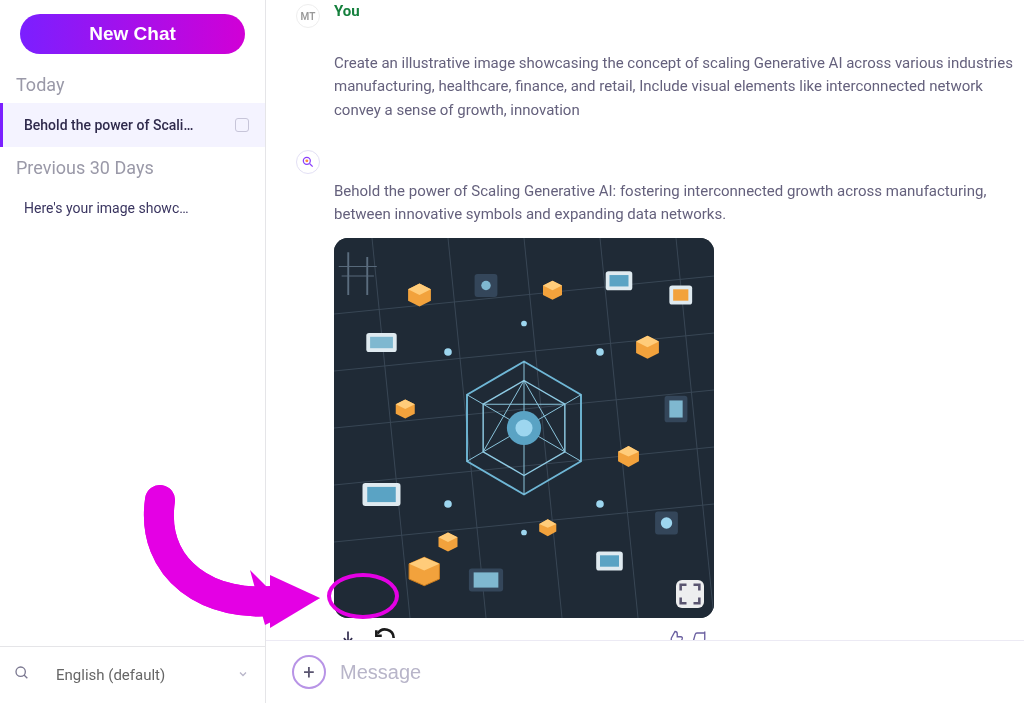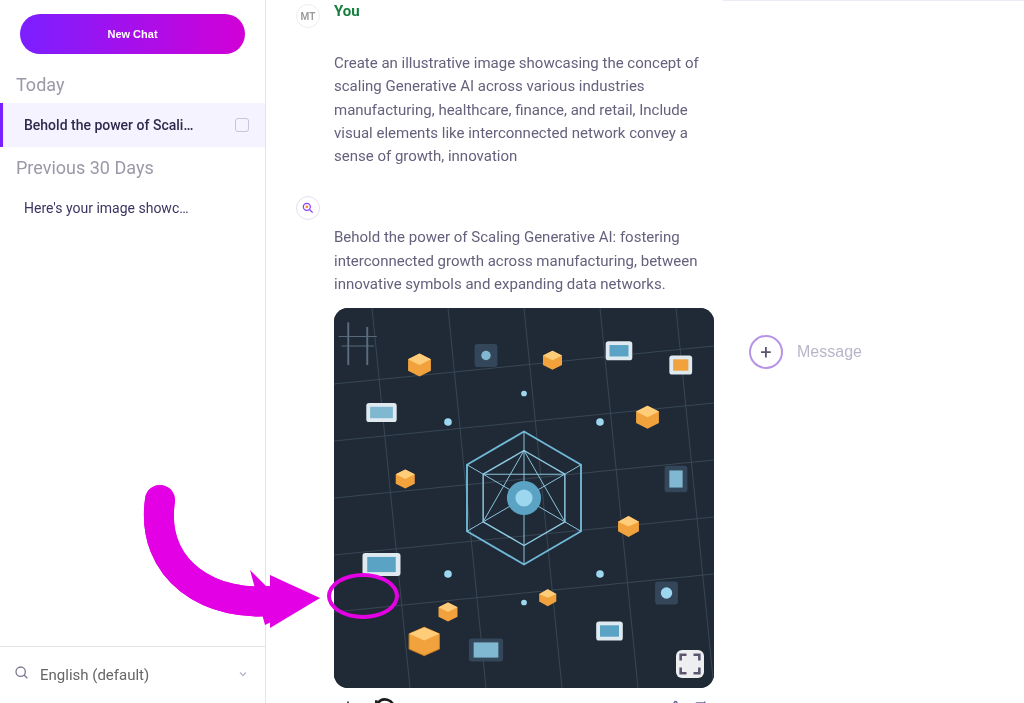--- a/index.html
+++ b/index.html
@@ -20,21 +20,21 @@
     flex-direction: column;
     background: #ffffff;
   }
   .new-chat-btn {
     margin: 14px 20px 10px 20px;
     height: 40px;
     border: none;
     border-radius: 20px;
     background: linear-gradient(90deg, #7b1fff 0%, #d100d6 100%);
     color: #fff;
-    font-size: 11px;
+    font-size: 19px;
     font-weight: 600;
     cursor: pointer;
   }
   .section-label {
     font-size: 18px;
     color: #9a99a8;
     padding: 10px 16px 8px 16px;
   }
   .conv-item {
     display: flex;
@@ -63,30 +63,30 @@
     border: 1.5px solid #c7c5d9;
     border-radius: 3px;
     flex-shrink: 0;
   }
   .sidebar-spacer { flex: 1; }
   .lang-bar {
     border-top: 1px solid #e5e5e8;
     padding: 18px 16px 18px 14px;
     display: flex;
     align-items: center;
-    gap: 10px;
+    gap: 26px;
     color: #666;
     font-size: 15px;
     cursor: pointer;
   }
   .lang-bar .chev { margin-left: auto; color: #bbb; font-size: 14px; }
   .main {
     flex: 1;
     display: flex;
-    flex-direction: row;
+    flex-direction: column;
     background: #ffffff;
     position: relative;
   }
   .messages {
     flex: 1;
     overflow: hidden;
     padding: 0 0 0 0;
   }
   .msg { display: flex; gap: 14px; padding: 2px 0 10px 30px; }
   .avatar {
@@ -133,21 +133,21 @@
     gap: 14px;
   }
   .plus-btn {
     width: 34px; height: 34px; border-radius: 50%;
     border: 2px solid #b894e6;
     display: flex; align-items: center; justify-content: center;
     font-size: 20px; color: #5a5570; cursor: pointer;
   }
   .msg-input {
     flex: 1; border: none; outline: none;
-    font-size: 16px; color: #3a3560;
+    font-size: 20px; color: #3a3560;
     background: transparent;
   }
   .msg-input::placeholder { color: #b8b5c9; }
   .annotation-arrow {
     position: absolute;
     left: 130px; top: 480px;
     pointer-events: none;
     z-index: 50;
   }
   .annotation-circle {

